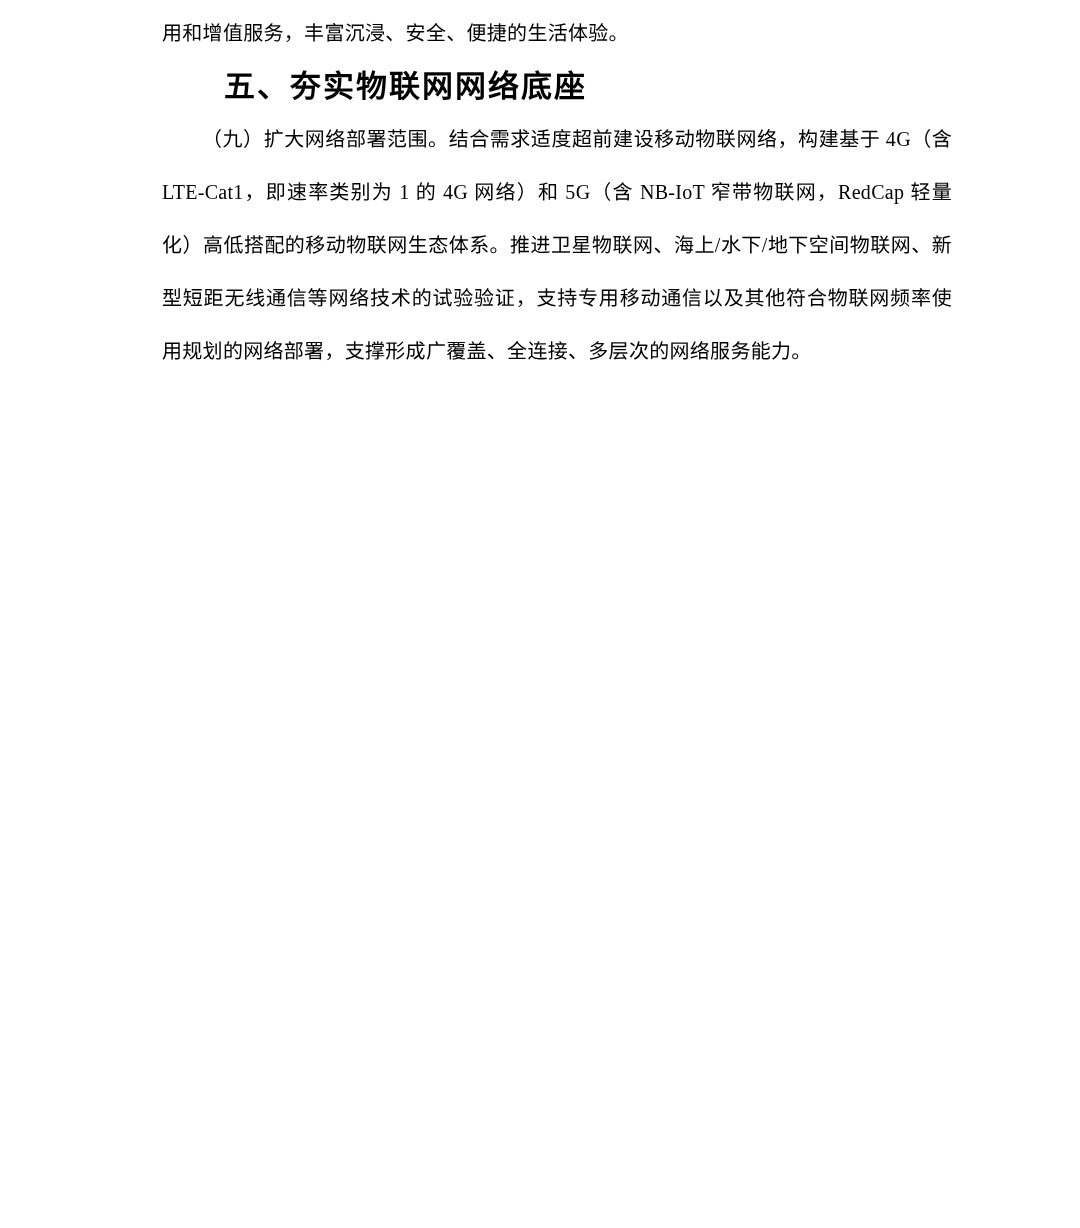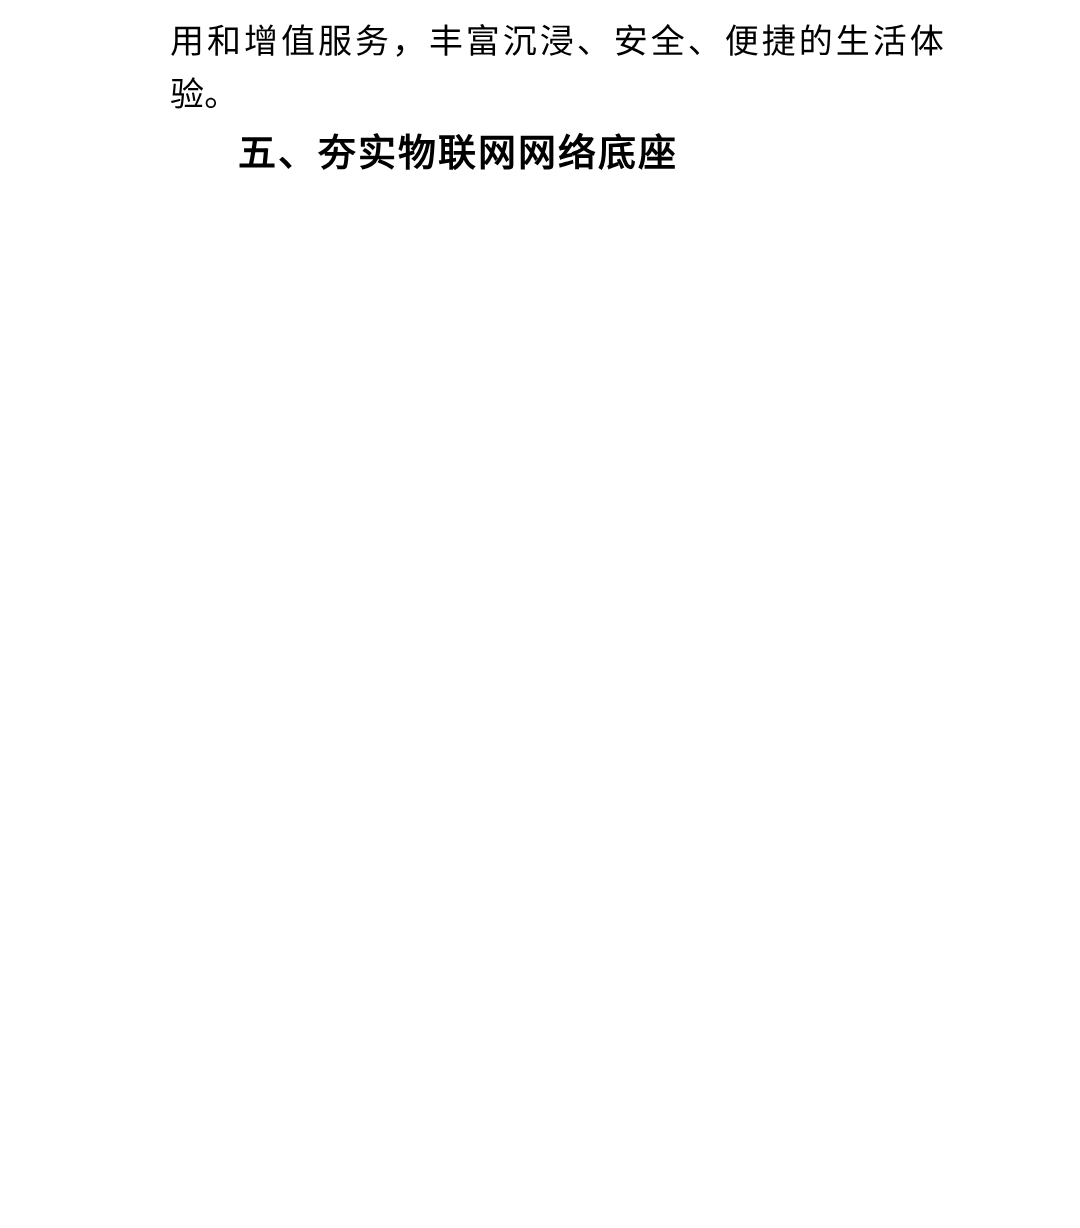--- a/index.html
+++ b/index.html
@@ -12,51 +12,52 @@
     box-sizing: border-box;
     width: 1080px;
     min-height: 1228px;
     background: #ffffff;
     padding: 7px 128px 20px 162px;
     color: #000000;
     font-family: "Liberation Serif", "DejaVu Serif", serif;
     overflow: hidden;
   }
   .para {
-    margin: 8px;
-    font-size: 34px;
+    margin: 0;
+    font-size: 20px;
     line-height: 53px;
     text-align: justify;
     text-justify: inter-ideograph;
     text-indent: 2em;
     letter-spacing: 0.3px;
     word-break: normal;
   }
   .para.continuation {
     text-indent: 0;
   }
   .para .lead {
     
     font-weight: 400;
   }
   .heading {
     margin: 0;
-    font-family: Liberation Mono, monospace;
+    font-family: Liberation Sans, sans-serif;
     font-weight: 700;
-    font-size: 38px;
+    font-size: 31px;
     line-height: 53px;
     text-indent: 2em;
     letter-spacing: 2px;
   }
 </style>
 </head>
 <body>
 
 <div class="page">
 
   <p class="para continuation"><span>用和增值服务，丰富沉浸、安全、便捷的生活体验。</span></p>
 
 
   <h2 class="heading">五、夯实物联网网络底座</h2>
 
+  <p class="para"><span class="lead">（九）扩大网络部署范围。</span><span>结合需求适度超前建设移动物联网络，构建基于 4G（含 LTE-Cat1，即速率类别为 1 的 4G 网络）和 5G（含 NB-IoT 窄带物联网，RedCap 轻量化）高低搭配的移动物联网生态体系。推进卫星物联网、海上/水下/地下空间物联网、新型短距无线通信等网络技术的试验验证，支持专用移动通信以及其他符合物联网频率使用规划的网络部署，支撑形成广覆盖、全连接、多层次的网络服务能力。</span></p>
 
 
 </div>
 
 </body></html>

